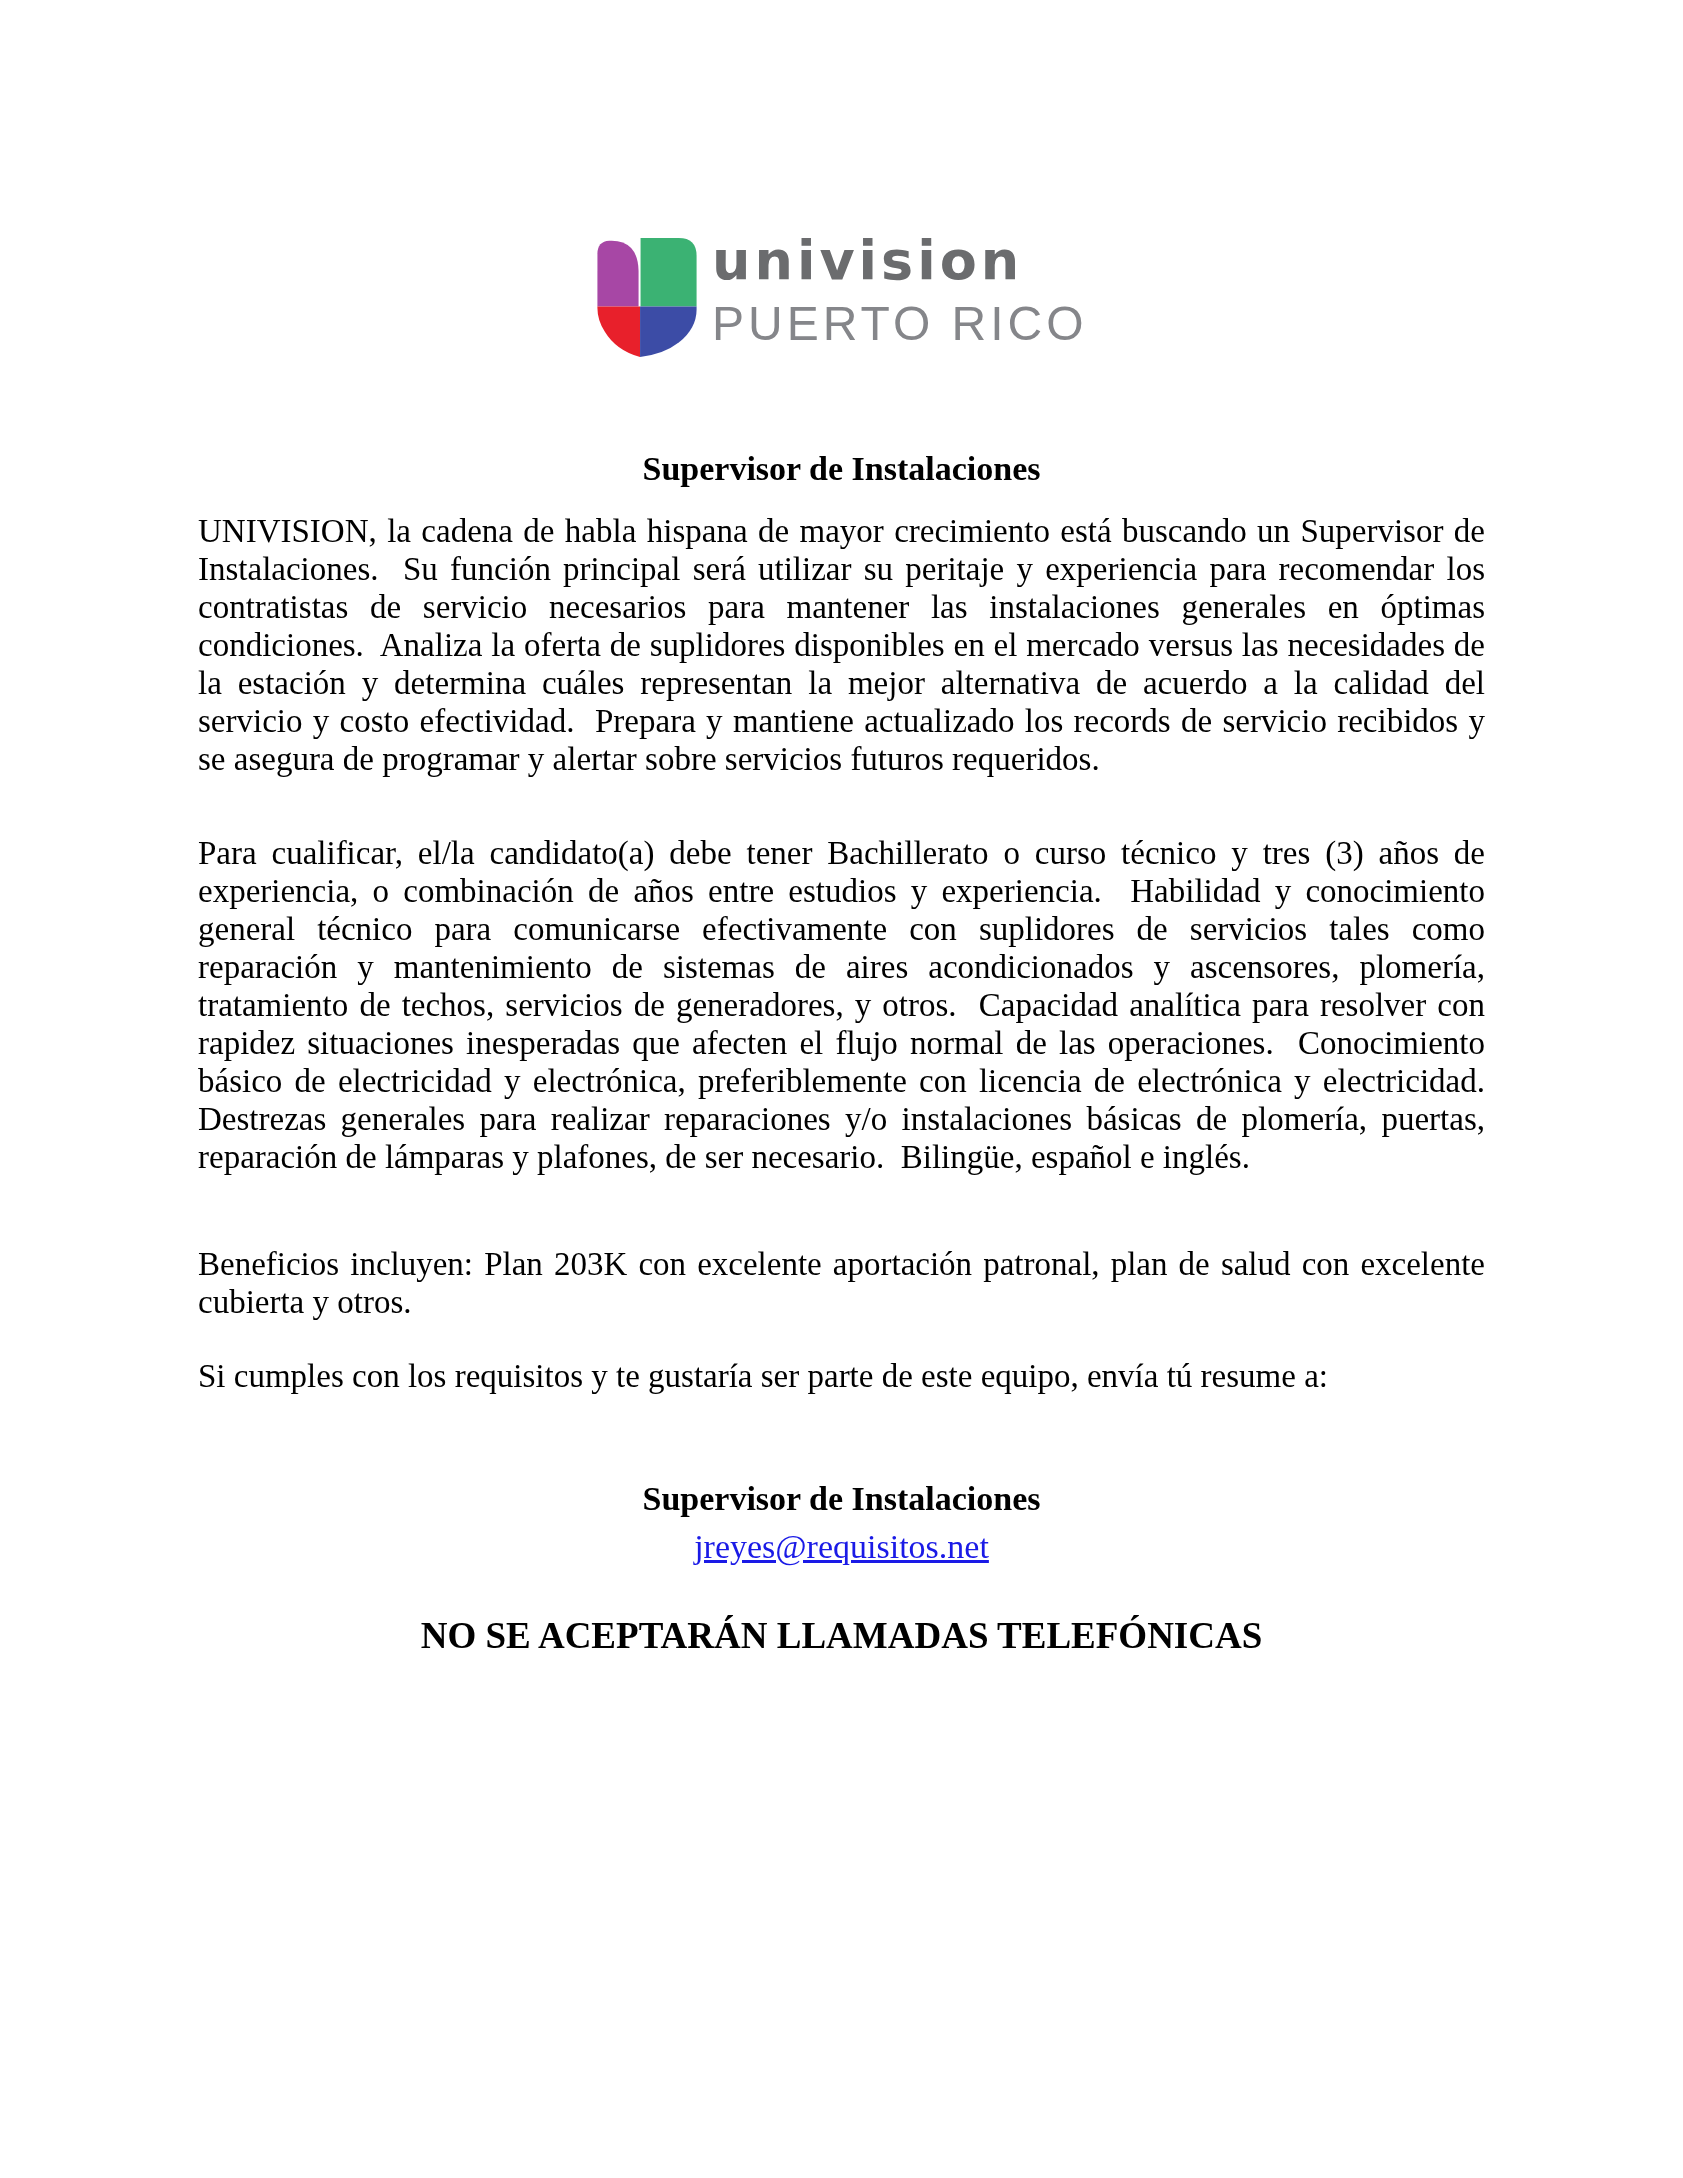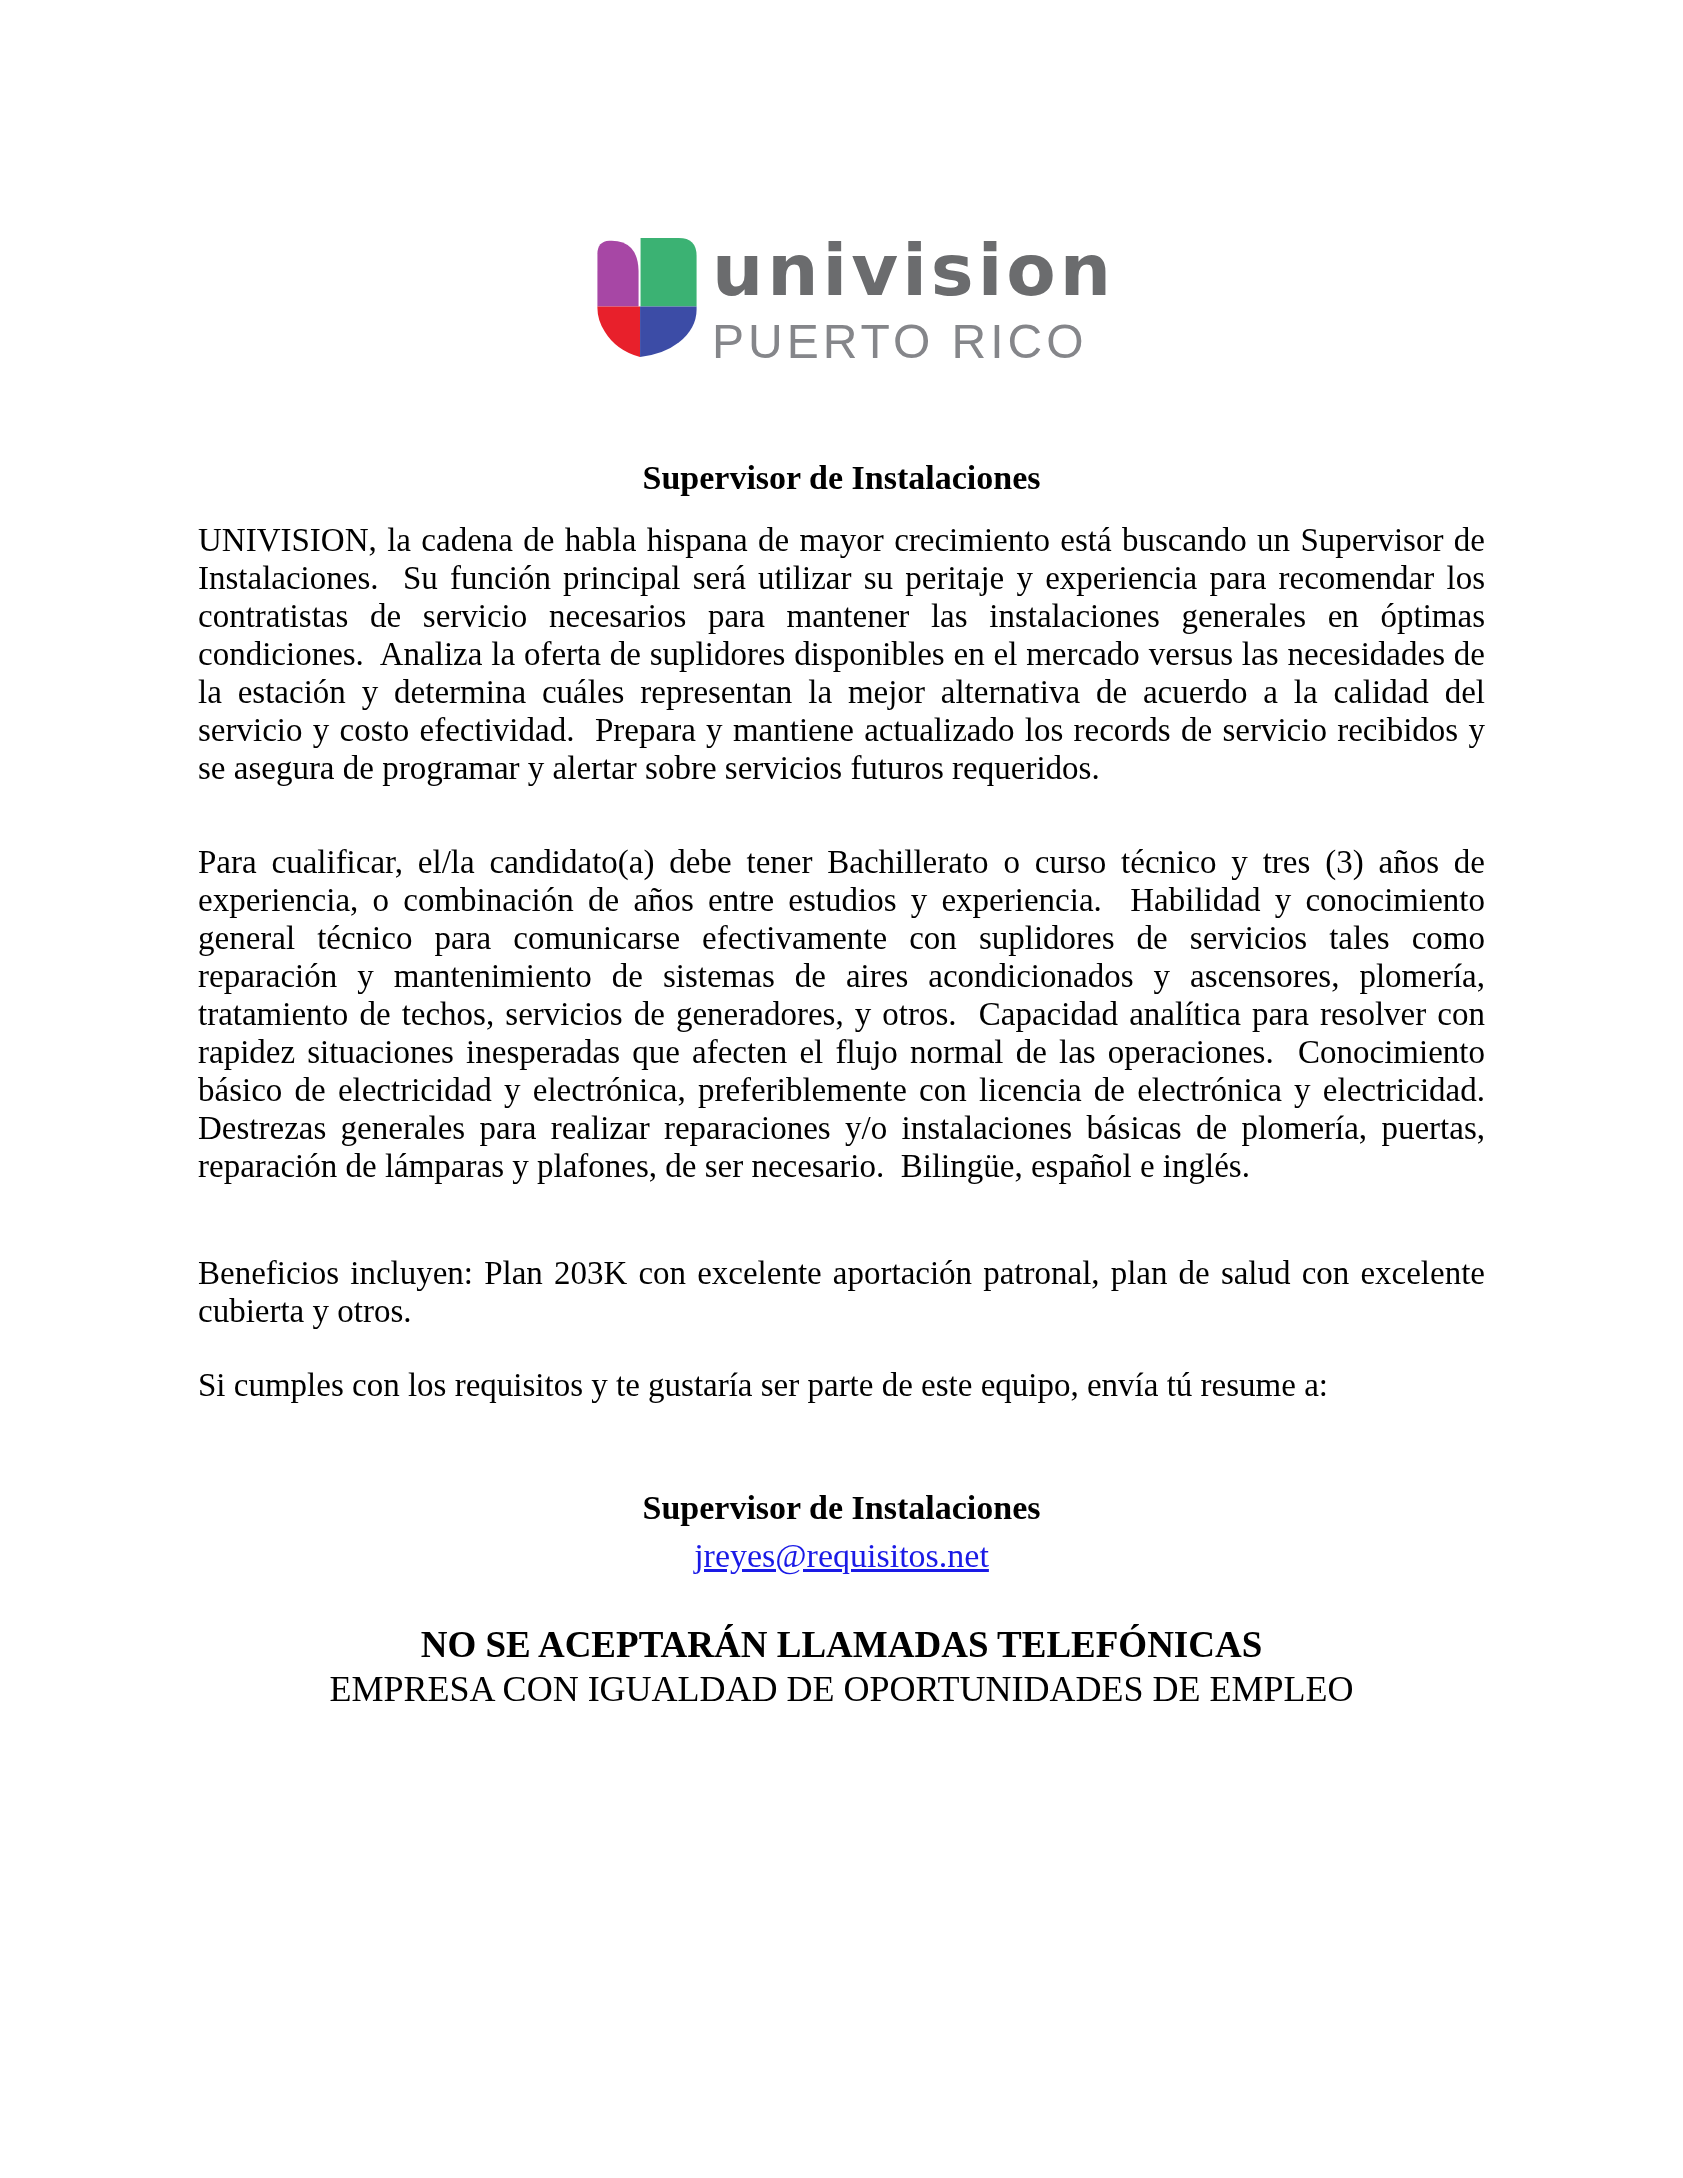--- a/index.html
+++ b/index.html
@@ -22,21 +22,21 @@
     align-items: flex-start;
     margin-top: 238px;
     margin-left: 396px;
   }
   .logo-mark { width: 106px; height: 119px; flex: 0 0 auto; }
   .logo-mark svg { width: 106px; height: 119px; display: block; }
   .logo-text { margin-left: 12px; padding-top: 0px; }
   .brand-word {
     font-family: "DejaVu Sans", sans-serif;
     font-weight: bold;
-    font-size: 72px;
+    font-size: 54px;
     line-height: 1.0;
     letter-spacing: 4px;
     margin-top: -4px;
   }
   .region-word {
     font-family: "Liberation Sans", sans-serif;
     font-size: 48px;
     line-height: 1.0;
     letter-spacing: 4px;
     margin-top: 12px;
@@ -102,17 +102,16 @@
 
   <div class="contact-block">
     <div class="contact-heading">Supervisor de Instalaciones</div>
     <div class="contact-email-line">
       <a class="email-link" style="color: rgb(26, 26, 230);">jreyes@requisitos.net</a>
     </div>
   </div>
 
   <div class="footer-block">
     <div class="footer-line1">NO SE ACEPTARÁN LLAMADAS TELEFÓNICAS</div>
-    <div class="footer-line2">EMPRESA CON IGUALDAD DE OPORTUNIDADES DE EMPLEO</div>
   </div>
 
 </div>
 
 
 </body></html>

